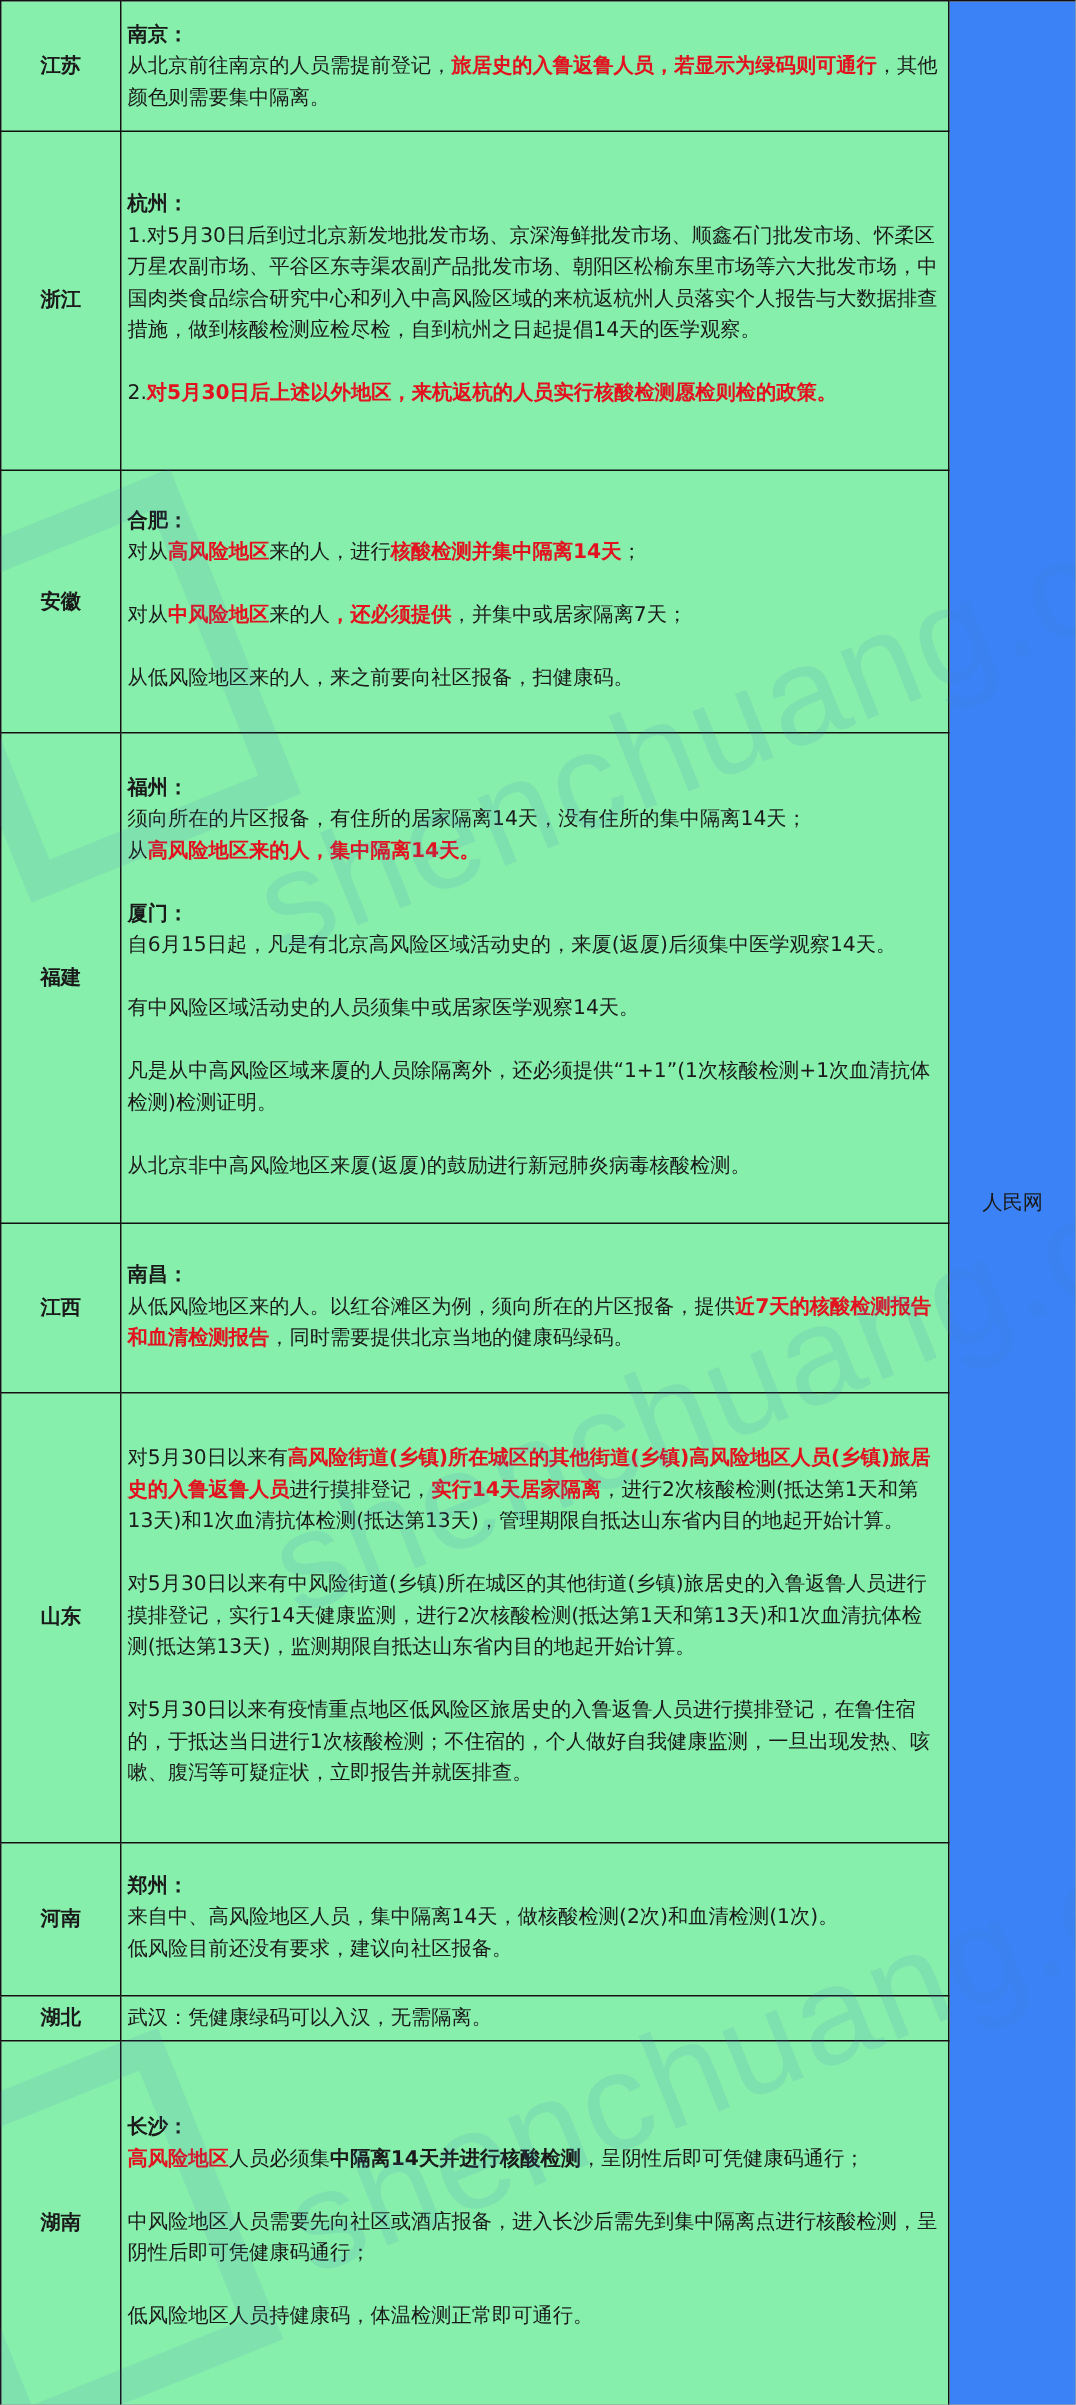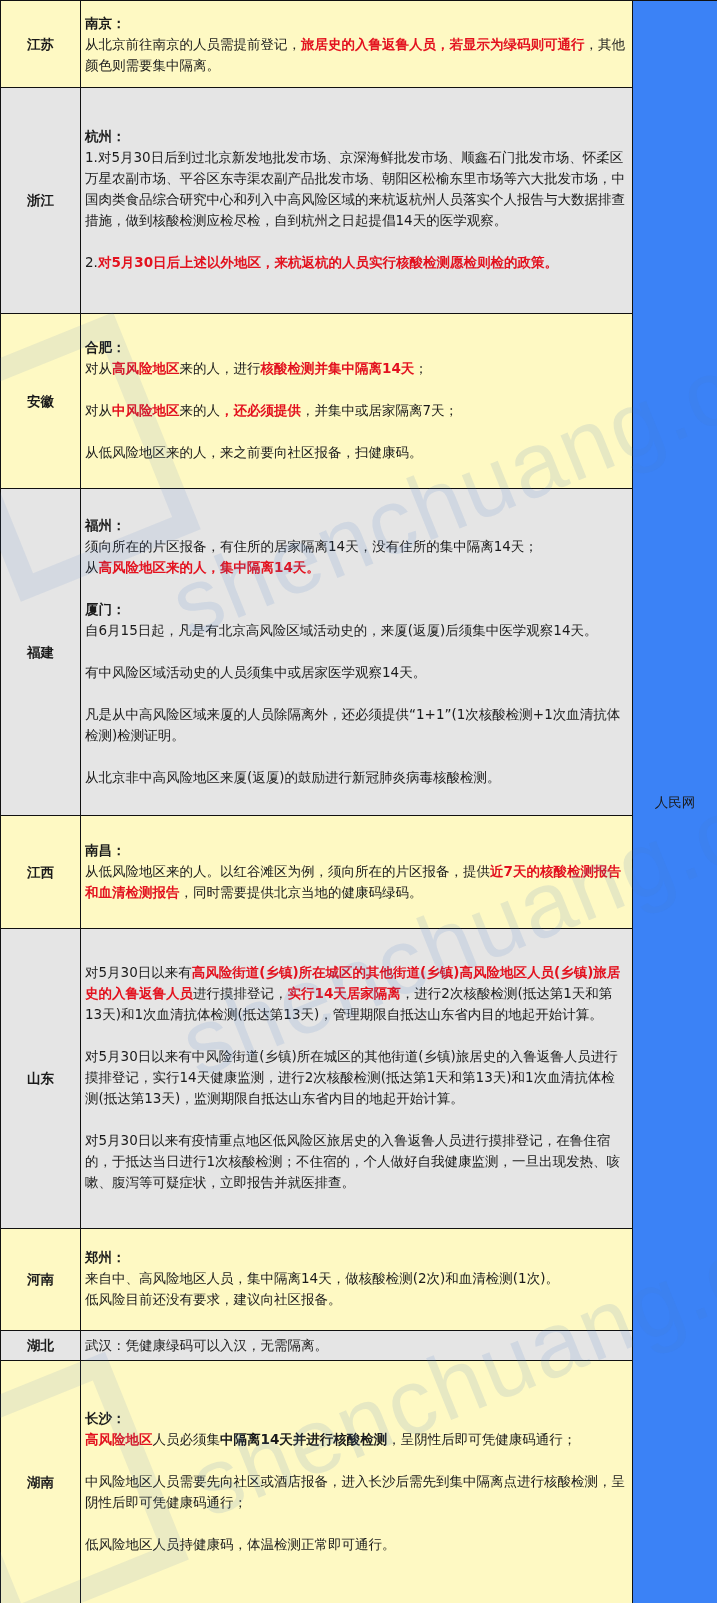--- a/index.html
+++ b/index.html
@@ -34,22 +34,22 @@
     }
     td.prov {
       width: 79px; text-align: center; font-weight: bold; font-size: 14px;
     }
     td.content {
       width: 550px; padding: 0 4px 0 4px !important;
     }
     td.source {
       width: 84px; background: #3b82f6; text-align: center; font-size: 13.5px;
     }
-    tr.shade-a td.prov, tr.shade-a td.content { background: #fef9c3; margin-left: 35px; }
-    tr.shade-b td.prov, tr.shade-b td.content { background: #e5e5e5; }
+    tr.shade-a td.prov, tr.shade-a td.content { background: #86efac; margin-left: 35px; }
+    tr.shade-b td.prov, tr.shade-b td.content { background: #86efac; }
     .city { font-weight: bold; display: block; }
     .para { display: block; margin: 0; }
     .gap { display: block; height: 21px; }
     .red { color: #e3121f; font-weight: bold; }
     .bold { font-weight: bold; }
     .inner { padding: 10px 0 12px 0; }
   </style>
 </head>
 <body>
 

